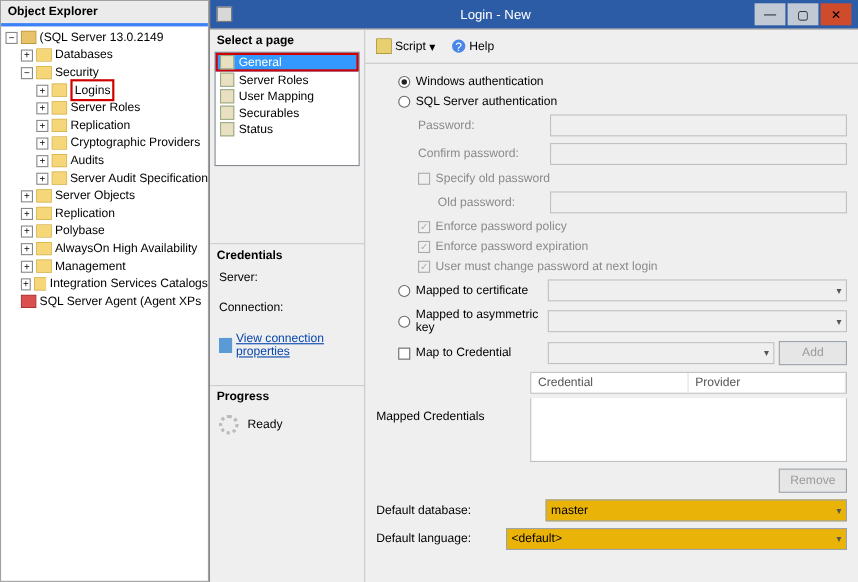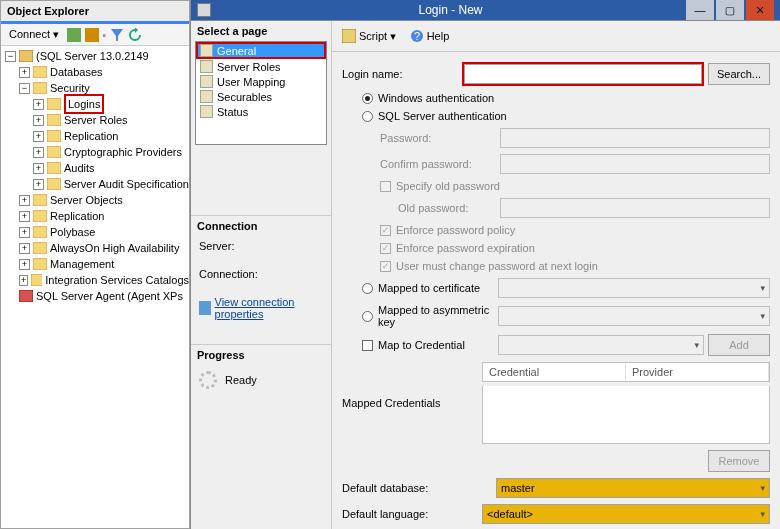--- a/index.html
+++ b/index.html
@@ -76,36 +76,20 @@
 
   svg { display:block; }
 </style>
 </head>
 <body>
 
 <div class="root">
 
   <div class="oe">
     <div class="oe-title">Object Explorer</div>
-    <div class="oe-toolbar">
-      <span class="btn-connect"><span>Connect</span> <span>▾</span></span>
-      <svg class="ico">
-          <rect width="14" height="14" fill="#6aa84f"></rect>
-        </svg>
-      <svg class="ico">
-          <rect width="14" height="14" fill="#cc8b00"></rect>
-        </svg>
-      <span class="sep">▪</span>
-      <svg class="ico">
-          <polygon points="1,1 13,1 8,8 8,13 6,13 6,8" fill="#4a86e8"></polygon>
-        </svg>
-      <svg class="ico">
-          <path d="M7 1a6 6 0 1 0 6 6h-2a4 4 0 1 1-4-4v2l3-3-3-3z" fill="#2a7"></path>
-        </svg>
-    </div>
     <div class="oe-tree">
       <div class="node" style="padding-left:2px">
           <span class="exp">−</span>
           <svg class="fld">
             <rect width="14" height="12" fill="#e8c36a" stroke="#9a7a20"></rect>
           </svg>
           <span class="lbl">(SQL Server 13.0.2149</span>
         </div>
       <div class="node" style="padding-left:16px">
           <span class="exp">+</span>
@@ -244,21 +228,21 @@
               <span class="page-ico"></span>
               <span class="lbl">Securables</span>
             </div>
           <div class="page-item">
               <span class="page-ico"></span>
               <span class="lbl">Status</span>
             </div>
         </div>
 
         <div class="conn-sec">
-          <div class="hdr">Connection</div>
+          <div class="hdr">Credentials</div>
           <div style="padding:4px 8px">
             <div>Server:</div>
             <div style="height:16px"></div>
             <div>Connection:</div>
             <div style="height:16px"></div>
             <span class="link">
               <svg width="14" height="14">
                   <rect width="14" height="14" fill="#5b9bd5"></rect>
                 </svg>
               <span>View connection properties</span>
@@ -287,29 +271,20 @@
           <span class="tb-btn">
               <svg class="tb-ico">
                 <circle cx="7" cy="7" r="6" fill="#4a86e8"></circle>
                 <text x="7" y="11" text-anchor="middle" fill="#fff" font-size="10">?</text>
               </svg>
               <span>Help</span>
             </span>
         </div>
 
         <div class="form-body">
-          <div class="row">
-            <span class="l">Login name:</span>
-            <span class="c">
-              <span style="border:2px solid #d00000; display:flex; flex:1;">
-                  <input class="txt" style="border: 1px solid rgb(157, 163, 171);">
-                </span>
-              <button class="btn">Search...</button>
-            </span>
-          </div>
 
           <div class="row sub">
               <span class="radio">
                 <span class="rad-dot on"></span>
                 <span>Windows authentication</span>
               </span>
             </div>
           <div class="row sub">
               <span class="radio">
                 <span class="rad-dot"></span>
@@ -415,21 +390,21 @@
           <div class="row">
               <span class="l" style="width:154px">Default database:</span>
               <span class="c">
                 <span class="sel-box">
                   <span>master</span>
                   <span class="caret">▾</span>
                 </span>
               </span>
             </div>
           <div class="row">
-              <span class="l" style="width:140px">Default language:</span>
+              <span class="l" style="width:118px">Default language:</span>
               <span class="c">
                 <span class="sel-box">
                   <span>&lt;default&gt;</span>
                   <span class="caret">▾</span>
                 </span>
               </span>
             </div>
         </div>
 
       </div>

